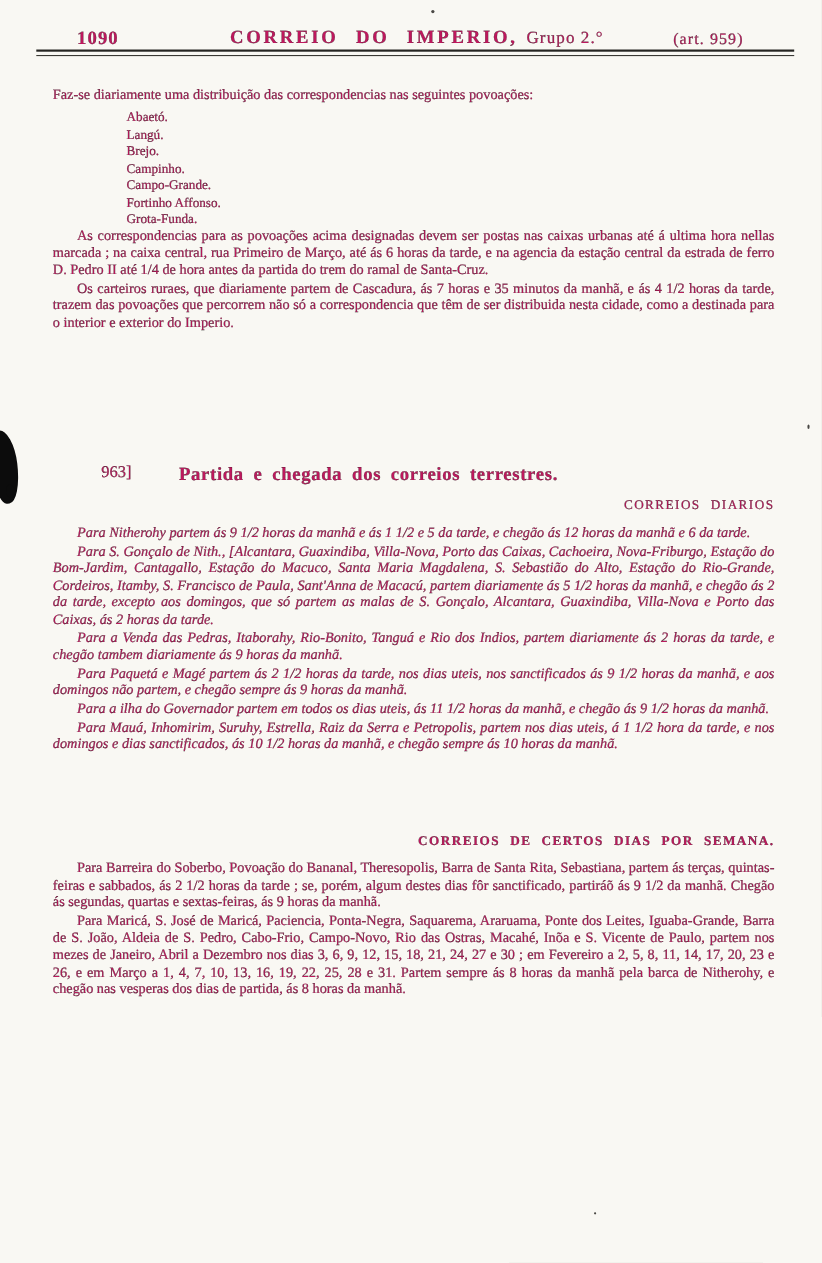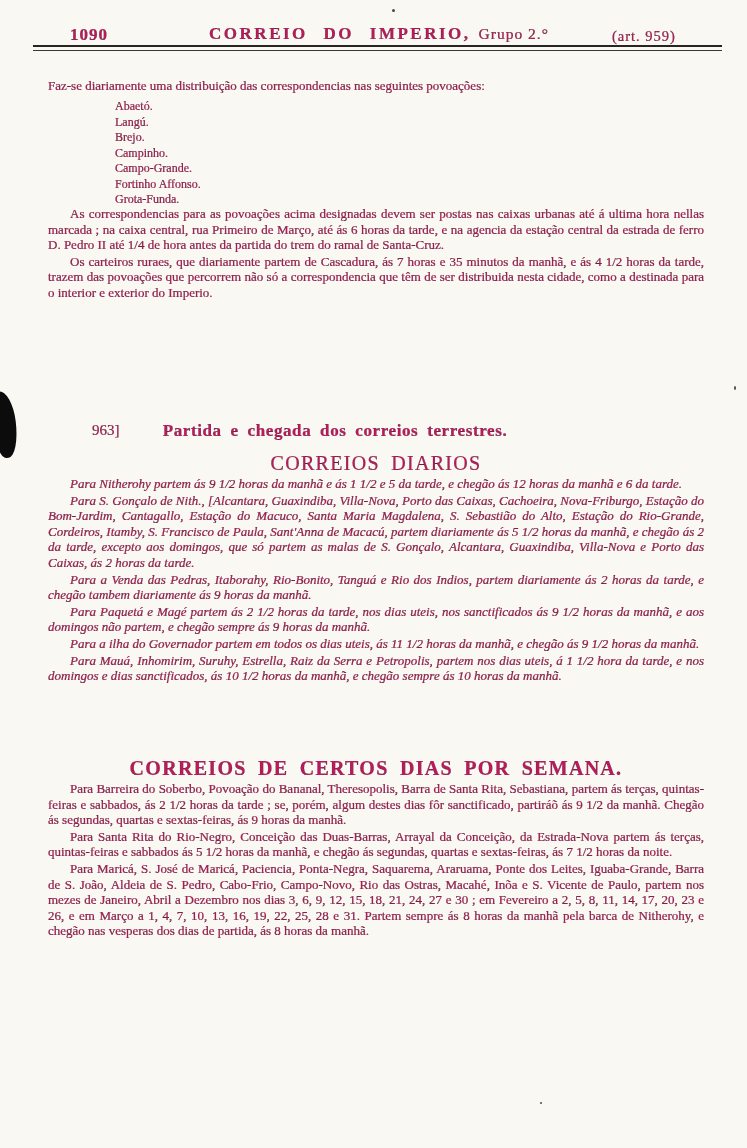--- a/index.html
+++ b/index.html
@@ -53,22 +53,22 @@
   .tcol-3{left:471px;}
   .general{top:206px;}
   
   .section-row{position:absolute;left:48px;top:421px;width:656px;height:22px;}
   .sec-ref{position:absolute;left:44px;top:1px;font-size:15px;}
   .sec-title{
     text-align:center;padding-right:82px;
     font-size:17px;font-weight:bold;letter-spacing:0.6px;word-spacing:4px;
   }
   .subhead{
-    position:absolute;left:48px;width:656px;text-align:center;
-    font-size:20px;letter-spacing:1.3px;word-spacing:5px;
+    position:absolute;left:48px;width:656px;text-align:right;
+    font-size:12px;letter-spacing:1.3px;word-spacing:5px;
   }
   .subhead-daily{top:452px;}
   .subhead-weekly{top:757px;font-weight:bold;}
   .daily-paras{top:476px;font-style:italic;}
   .weekly-paras{top:781px;}
   
   .ink-blot{
     position:absolute;left:-7px;top:391px;width:23px;height:67px;
     background:#0c0c0c;
     border-radius:40% 62% 55% 45% / 42% 52% 58% 48%;
@@ -130,17 +130,16 @@
     <p>Para S. Gonçalo de Nith., [Alcantara, Guaxindiba, Villa-Nova, Porto das Caixas, Cachoeira, Nova-Friburgo, Estação do Bom-Jardim, Cantagallo, Estação do Macuco, Santa Maria Magdalena, S. Sebastião do Alto, Estação do Rio-Grande, Cordeiros, Itamby, S. Francisco de Paula, Sant'Anna de Macacú, partem diariamente ás 5 1/2 horas da manhã, e chegão ás 2 da tarde, excepto aos domingos, que só partem as malas de S. Gonçalo, Alcantara, Guaxindiba, Villa-Nova e Porto das Caixas, ás 2 horas da tarde.</p>
     <p>Para a Venda das Pedras, Itaborahy, Rio-Bonito, Tanguá e Rio dos Indios, partem diariamente ás 2 horas da tarde, e chegão tambem diariamente ás 9 horas da manhã.</p>
     <p>Para Paquetá e Magé partem ás 2 1/2 horas da tarde, nos dias uteis, nos sanctificados ás 9 1/2 horas da manhã, e aos domingos não partem, e chegão sempre ás 9 horas da manhã.</p>
     <p>Para a ilha do Governador partem em todos os dias uteis, ás 11 1/2 horas da manhã, e chegão ás 9 1/2 horas da manhã.</p>
     <p>Para Mauá, Inhomirim, Suruhy, Estrella, Raiz da Serra e Petropolis, partem nos dias uteis, á 1 1/2 hora da tarde, e nos domingos e dias sanctificados, ás 10 1/2 horas da manhã, e chegão sempre ás 10 horas da manhã.</p>
   </div>
 
   <div class="subhead subhead-weekly">CORREIOS DE CERTOS DIAS POR SEMANA.</div>
   <div class="col-block weekly-paras">
     <p>Para Barreira do Soberbo, Povoação do Bananal, Theresopolis, Barra de Santa Rita, Sebastiana, partem ás terças, quintas-feiras e sabbados, ás 2 1/2 horas da tarde ; se, porém, algum destes dias fôr sanctificado, partiráõ ás 9 1/2 da manhã. Chegão ás segundas, quartas e sextas-feiras, ás 9 horas da manhã.</p>
-    <p>Para Santa Rita do Rio-Negro, Conceição das Duas-Barras, Arrayal da Conceição, da Estrada-Nova partem ás terças, quintas-feiras e sabbados ás 5 1/2 horas da manhã, e chegão ás segundas, quartas e sextas-feiras, ás 7 1/2 horas da noite.</p>
     <p>Para Maricá, S. José de Maricá, Paciencia, Ponta-Negra, Saquarema, Araruama, Ponte dos Leites, Iguaba-Grande, Barra de S. João, Aldeia de S. Pedro, Cabo-Frio, Campo-Novo, Rio das Ostras, Macahé, Inõa e S. Vicente de Paulo, partem nos mezes de Janeiro, Abril a Dezembro nos dias 3, 6, 9, 12, 15, 18, 21, 24, 27 e 30 ; em Fevereiro a 2, 5, 8, 11, 14, 17, 20, 23 e 26, e em Março a 1, 4, 7, 10, 13, 16, 19, 22, 25, 28 e 31. Partem sempre ás 8 horas da manhã pela barca de Nitherohy, e chegão nas vesperas dos dias de partida, ás 8 horas da manhã.</p>
   </div>
 
 </div>
 
 </body></html>

